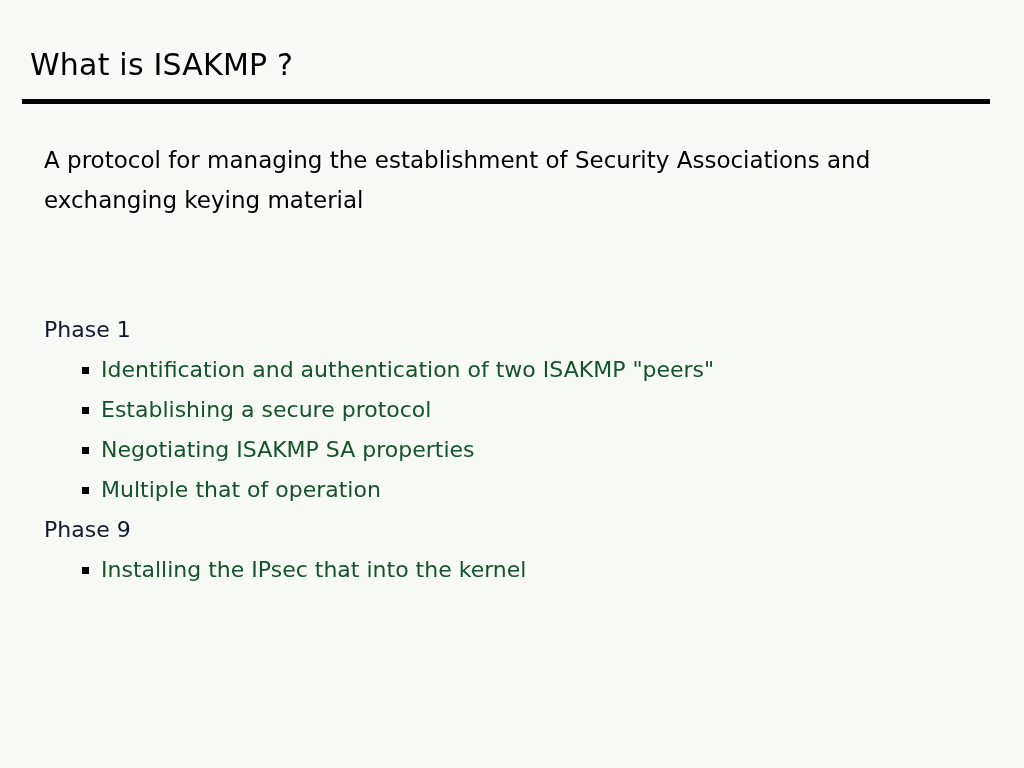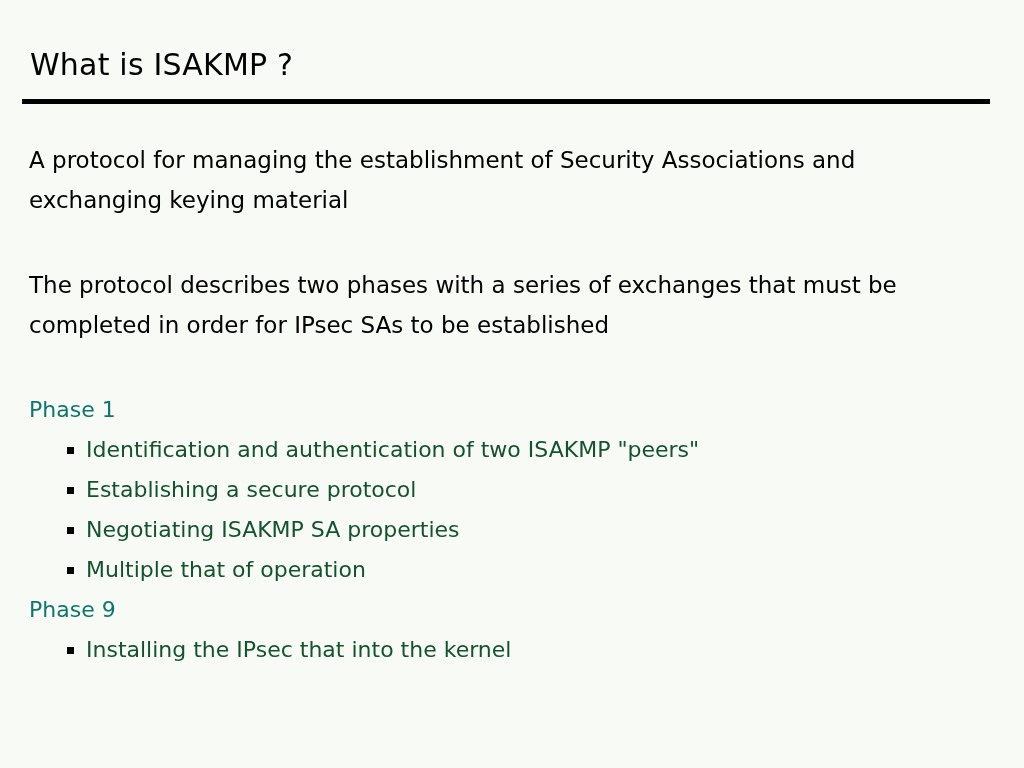--- a/index.html
+++ b/index.html
@@ -33,37 +33,37 @@
   .title-rule {
     position: absolute;
     left: 22px;
     top: 99px;
     width: 968px;
     height: 5px;
     background: #000000;
   }
   .body-area {
     position: absolute;
-    left: 29px;
+    left: 44px;
     top: 140px;
     width: 965px;
   }
   .para {
     font-size: 23px;
     line-height: 40px;
     color: #000000;
     margin: 0 0 0 0;
   }
   .para-gap {
     height: 45px;
   }
   .phase-label {
     font-size: 22px;
     line-height: 40px;
-    color: #0f766e;
+    color: #0f172a;
   }
   .bullet-list {
     list-style: none;
     margin: 0;
     padding: 0;
   }
   .bullet-item {
     position: relative;
     font-size: 22px;
     line-height: 40px;
@@ -86,21 +86,20 @@
 
   <div class="slide-title">What is ISAKMP ?</div>
   <div class="title-rule"></div>
 
   <div class="body-area">
 
     <div class="para">A protocol for managing the establishment of Security Associations and exchanging keying material</div>
 
     <div class="para-gap"></div>
 
-    <div class="para">The protocol describes two phases with a series of exchanges that must be completed in order for IPsec SAs to be established</div>
 
     <div class="para-gap"></div>
 
     <div class="phase-label">Phase 1</div>
     <ul class="bullet-list">
       <li class="bullet-item">
         <span class="sq"></span>
         <span>Identification and authentication of two ISAKMP "peers"</span>
       </li>
       <li class="bullet-item">

